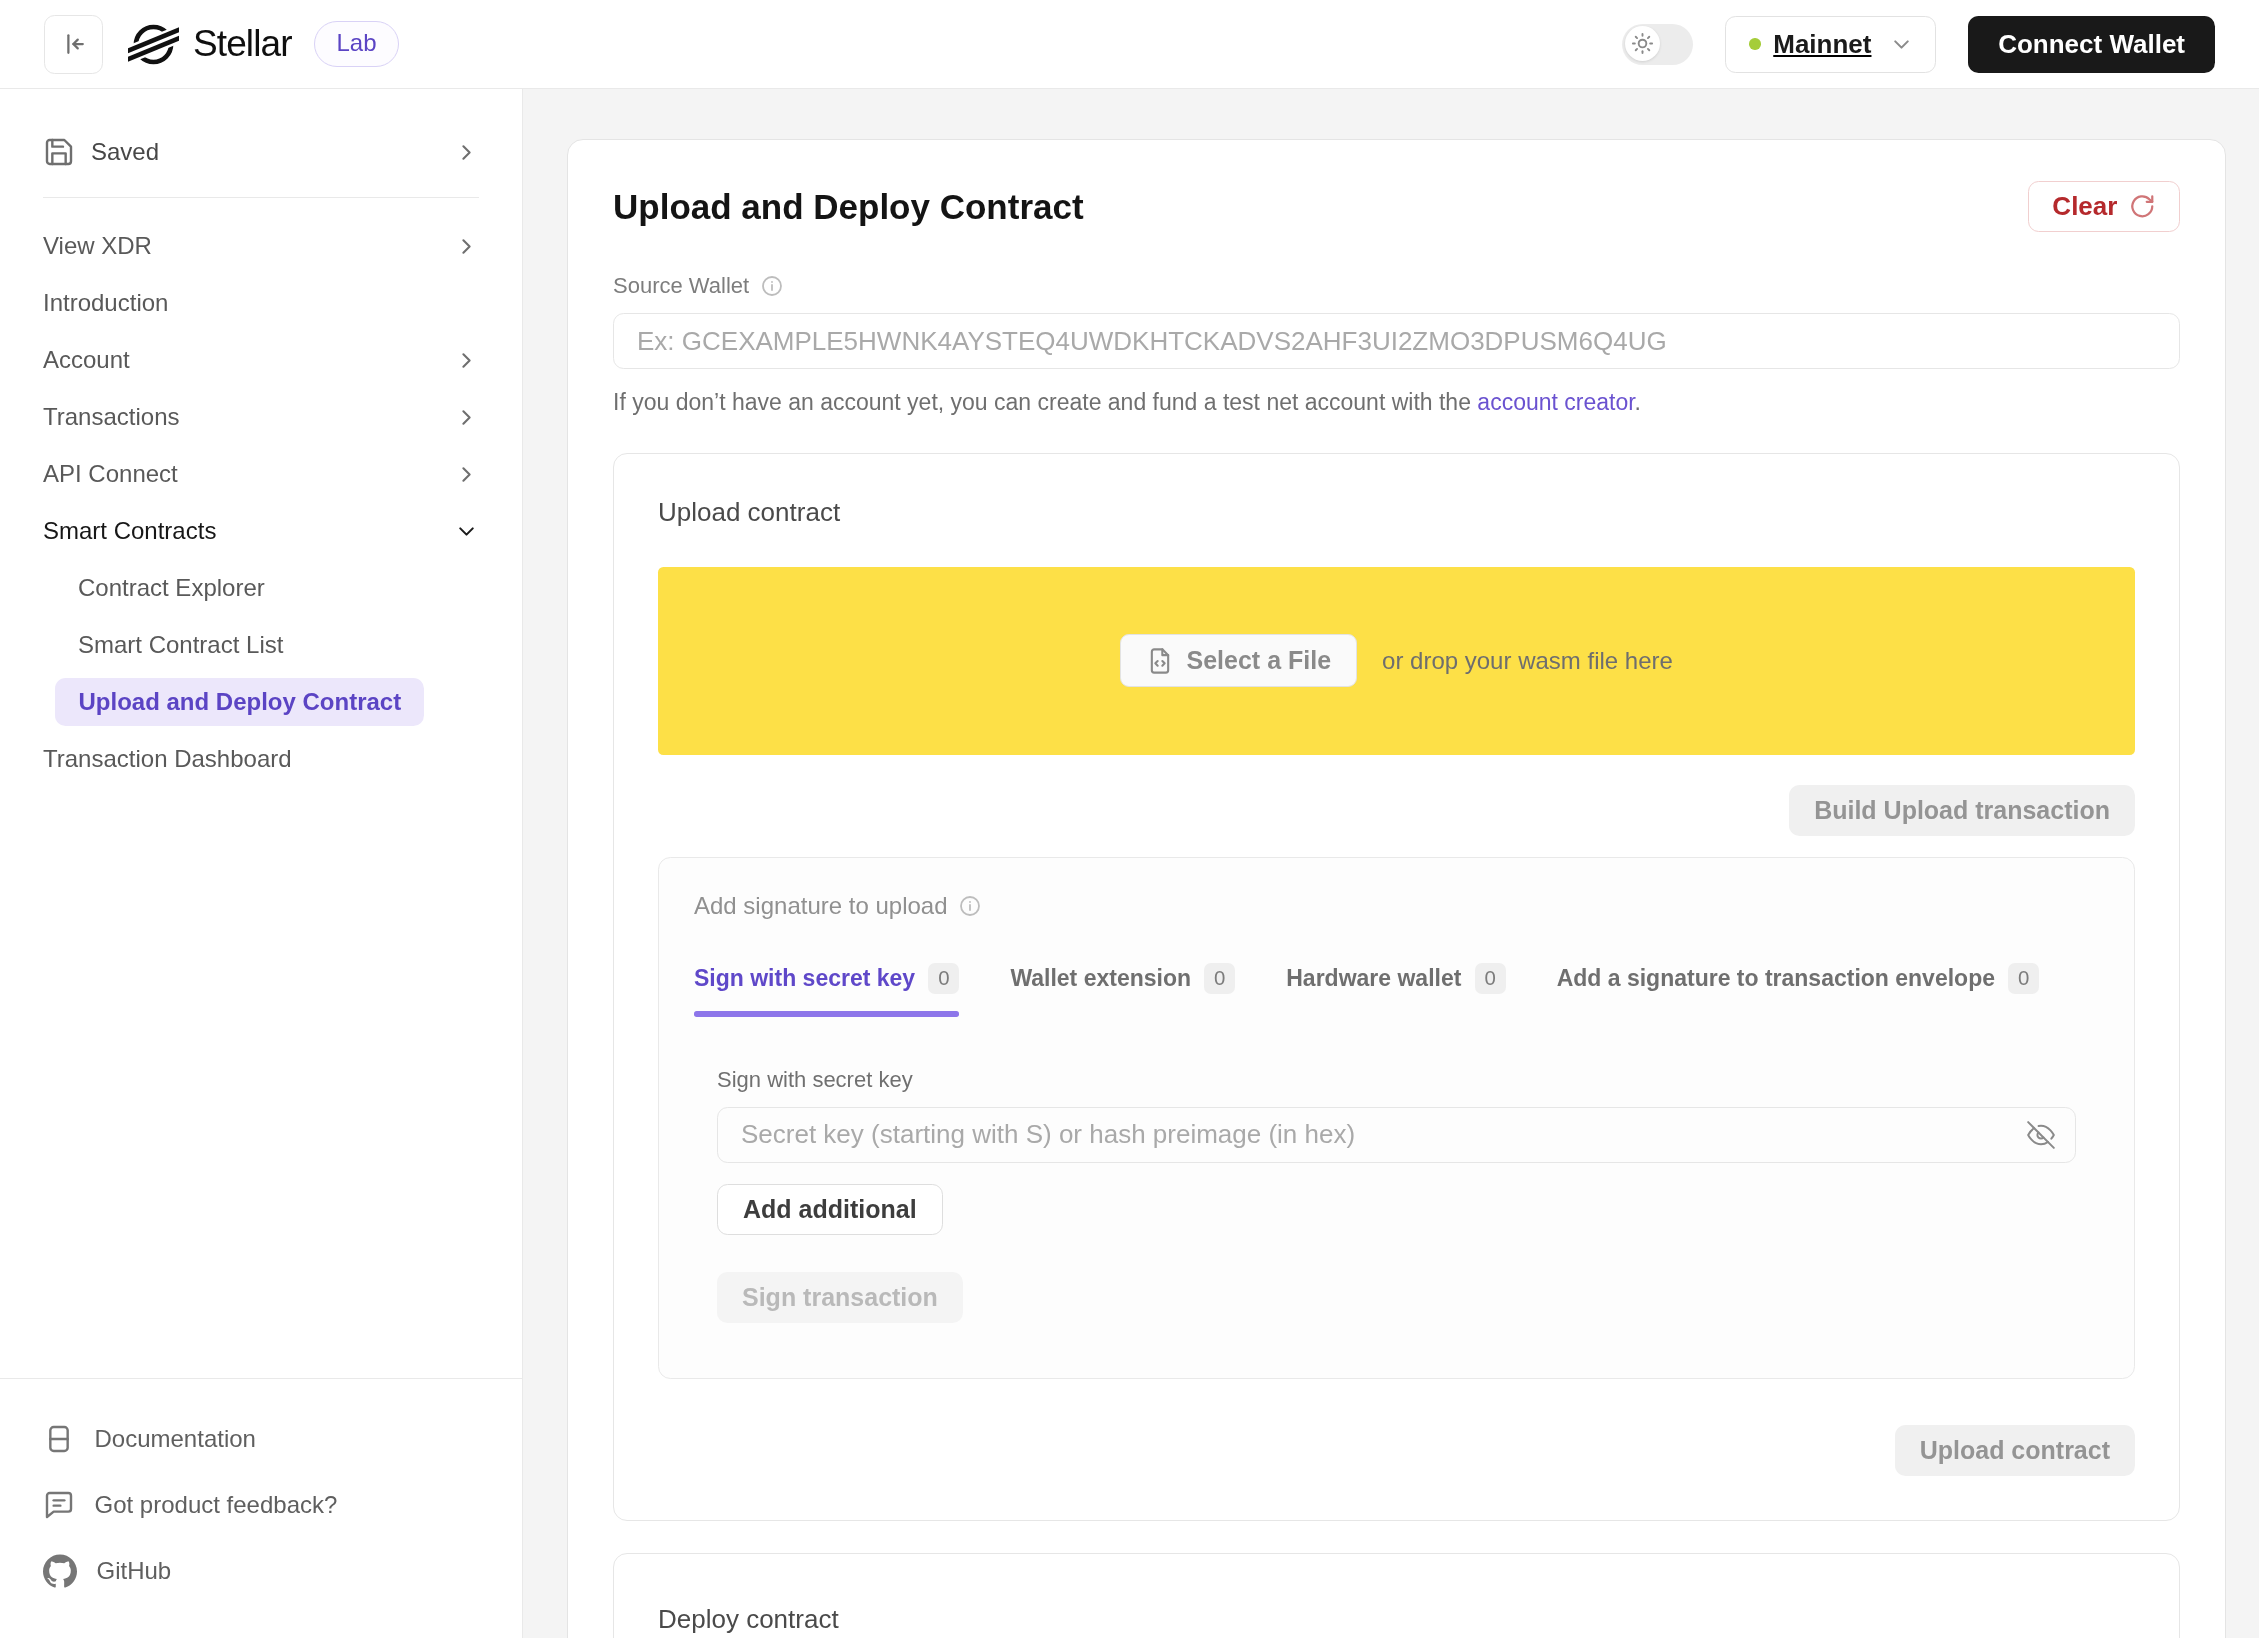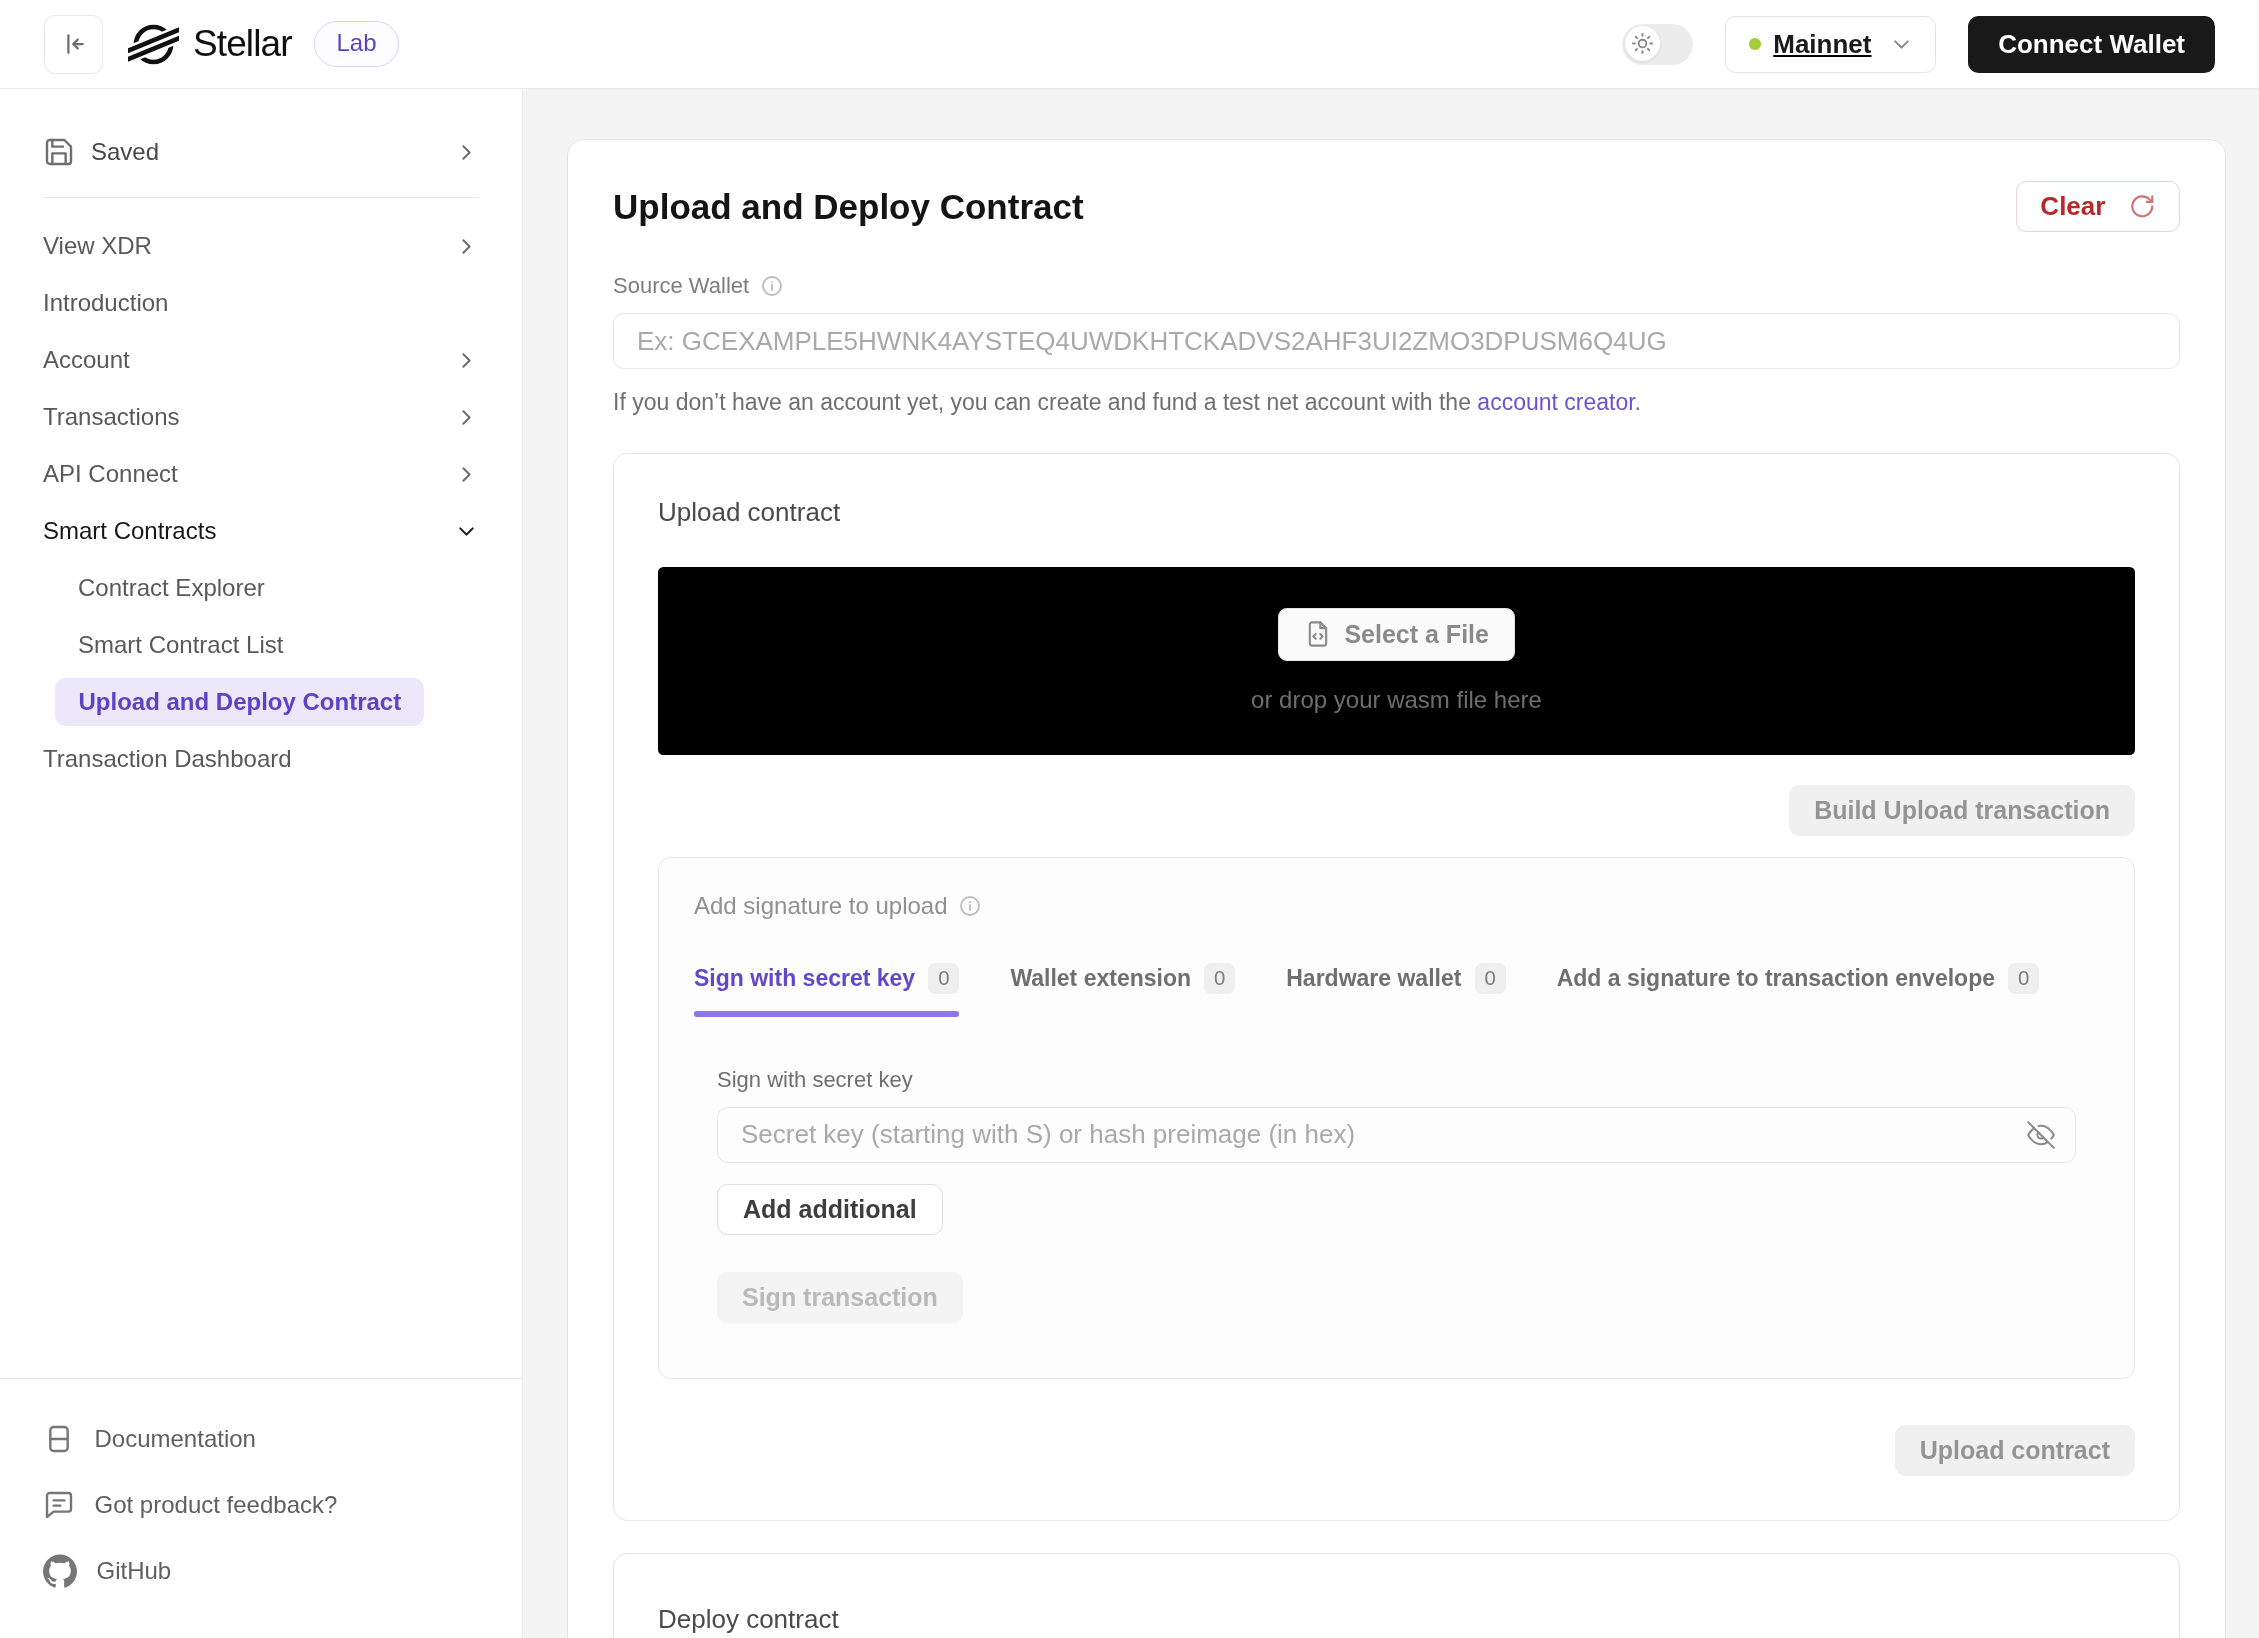--- a/index.html
+++ b/index.html
@@ -150,21 +150,21 @@
   .page-card {
     background: #fff;
     border: 0.9px solid #e4e4e4;
     border-radius: 16px;
     padding: 41px 45px 45px;
     min-height: 1596px;
   }
   .title-row { display: flex; align-items: center; justify-content: space-between; }
   .page-title { font-size: 35px; font-weight: 600; color: #141414; }
   .clear-btn {
-    display: flex; align-items: center; gap: 24px;
+    display: flex; align-items: center; gap: 12px;
     height: 51px; padding: 0 23px;
     background: #fff;
     border: 1.3px solid #f1cfcf;
     border-radius: 10.6px;
     color: #b5292c;
     font-size: 26px; font-weight: 700;
     font-family: "Liberation Sans", sans-serif;
     cursor: pointer;
   }
   .clear-btn .refresh { color: #d07577; }
@@ -193,24 +193,24 @@
 
   .upload-card {
     margin-top: 37px;
     border: 0.9px solid #e6e6e6;
     border-radius: 14px;
     padding: 43px 44px 44px;
   }
   .card-heading { font-size: 26px; color: #4a4a4a; }
   .dropzone {
     margin-top: 39px;
-    background: #000000;
+    background: #fde047;
     border-radius: 5.3px;
     height: 188px;
-    display: flex; flex-direction: column;
+    display: flex; flex-direction: row;
     align-items: center; justify-content: center;
     gap: 25px;
   }
   .select-file-btn {
     display: flex; align-items: center; gap: 12.4px;
     height: 53px; padding: 0 25px;
     background: #fafafa;
     border: 0.9px solid #e3e3e3;
     border-radius: 8.9px;
     color: #8a8a8a;

